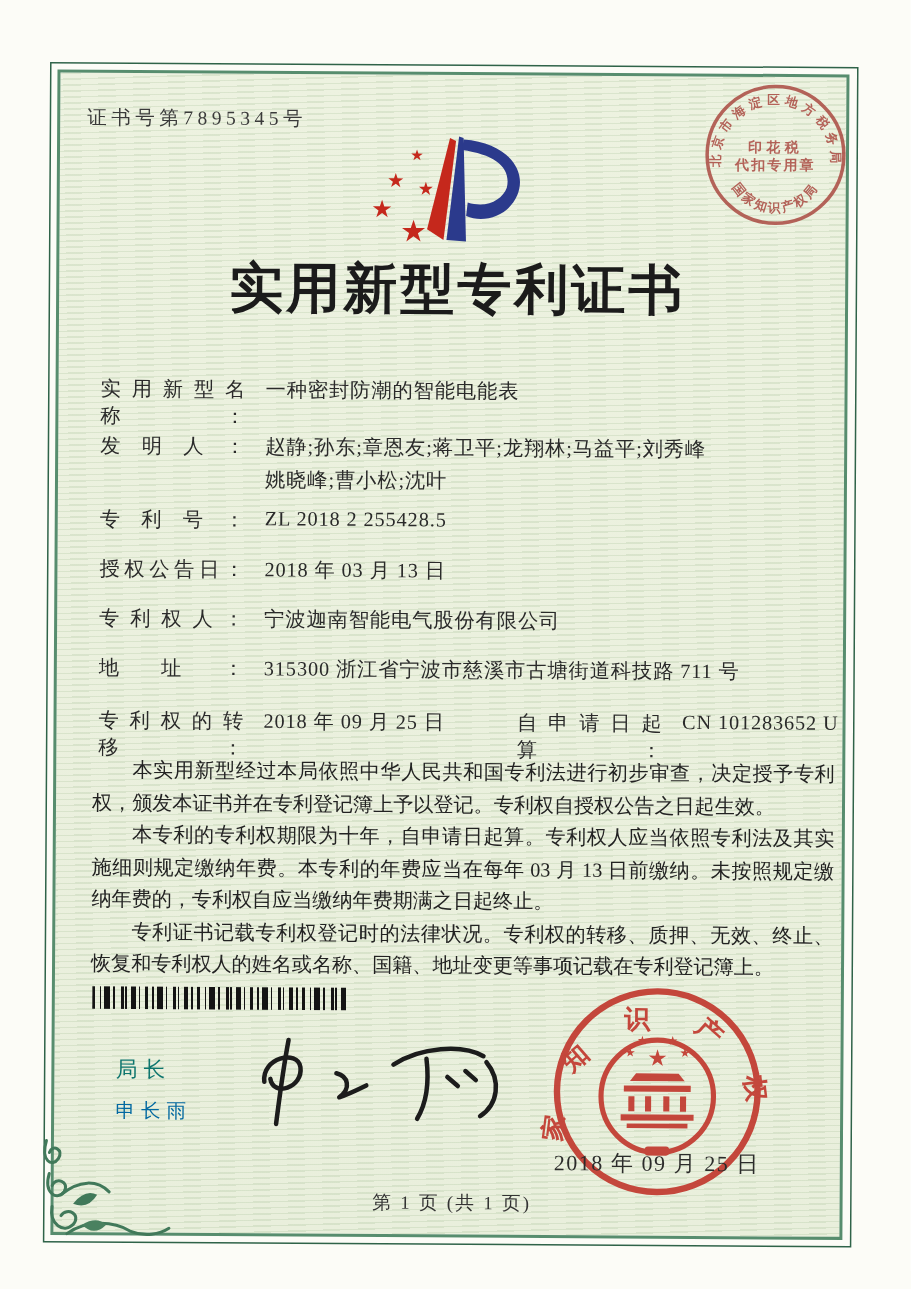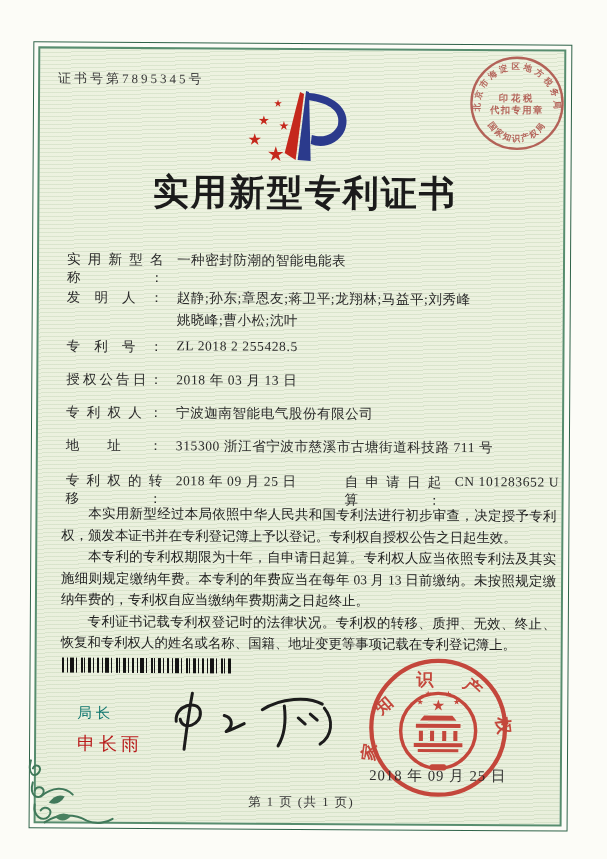--- a/index.html
+++ b/index.html
@@ -25,21 +25,21 @@
     background:repeating-linear-gradient(90deg,
       #141414 0 2px,rgba(0,0,0,0) 2px 5px,
       #141414 5px 6px,rgba(0,0,0,0) 6px 8px,
       #141414 8px 12px,rgba(0,0,0,0) 12px 14px,
       #141414 14px 15px,rgba(0,0,0,0) 15px 19px,
       #141414 19px 21px,rgba(0,0,0,0) 21px 22px,
       #141414 22px 23px,rgba(0,0,0,0) 23px 26px,
       #141414 26px 29px,rgba(0,0,0,0) 29px 31px,
       #141414 31px 32px,rgba(0,0,0,0) 32px 35px);}
   .signer-title{position:absolute;left:79px;top:705px;font-size:14.5px;letter-spacing:4px;color:#0f766e;}
-  .signer-name{position:absolute;left:79px;top:733px;font-size:18px;letter-spacing:4px;color:#b91c1c;}
+  .signer-name{position:absolute;left:79px;top:733px;font-size:13px;letter-spacing:4px;color:#0369a1;}
   .signature{position:absolute;left:160px;top:682px;}
   .tax-stamp{position:absolute;left:466px;top:53px;opacity:.82;}
   .logo{position:absolute;left:236px;top:85px;}
   .seal{position:absolute;left:358px;top:651px;opacity:.93;}
   .ornament{position:absolute;left:27px;top:754px;}
   .footer{position:absolute;left:0;right:0;top:794px;text-align:center;font-size:12.5px;letter-spacing:1.5px;color:#333;}
 </style>
 </head>
 <body>
 

